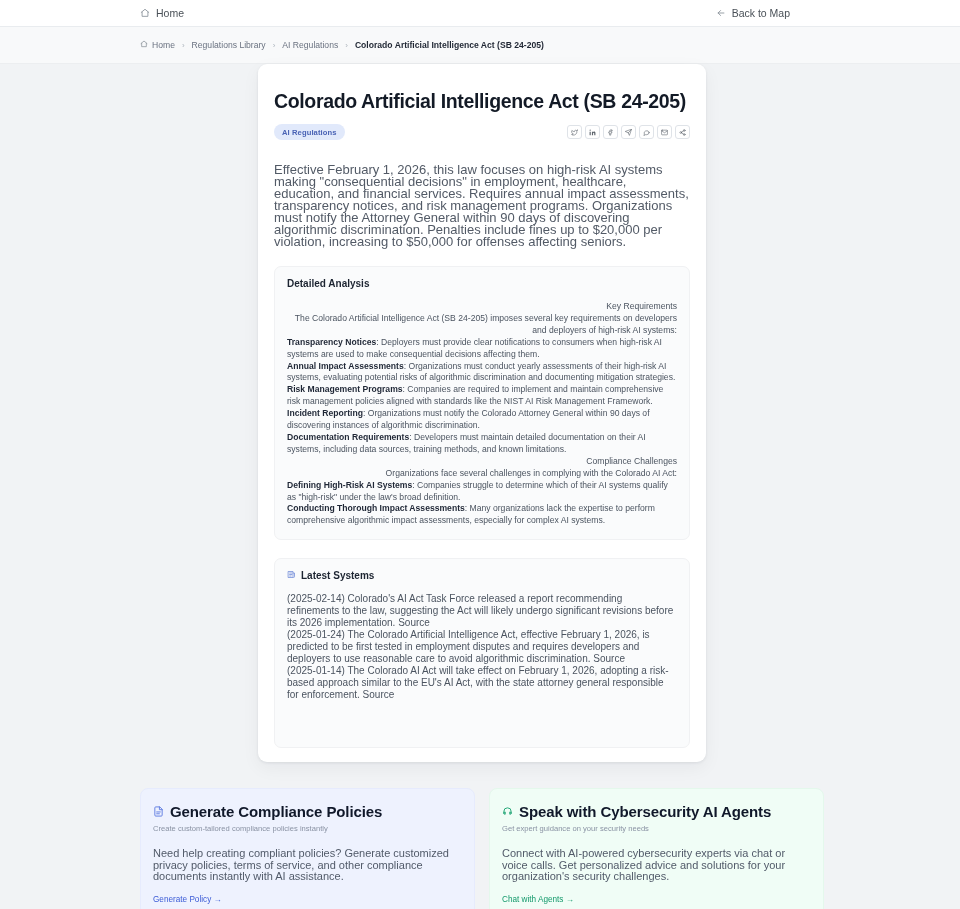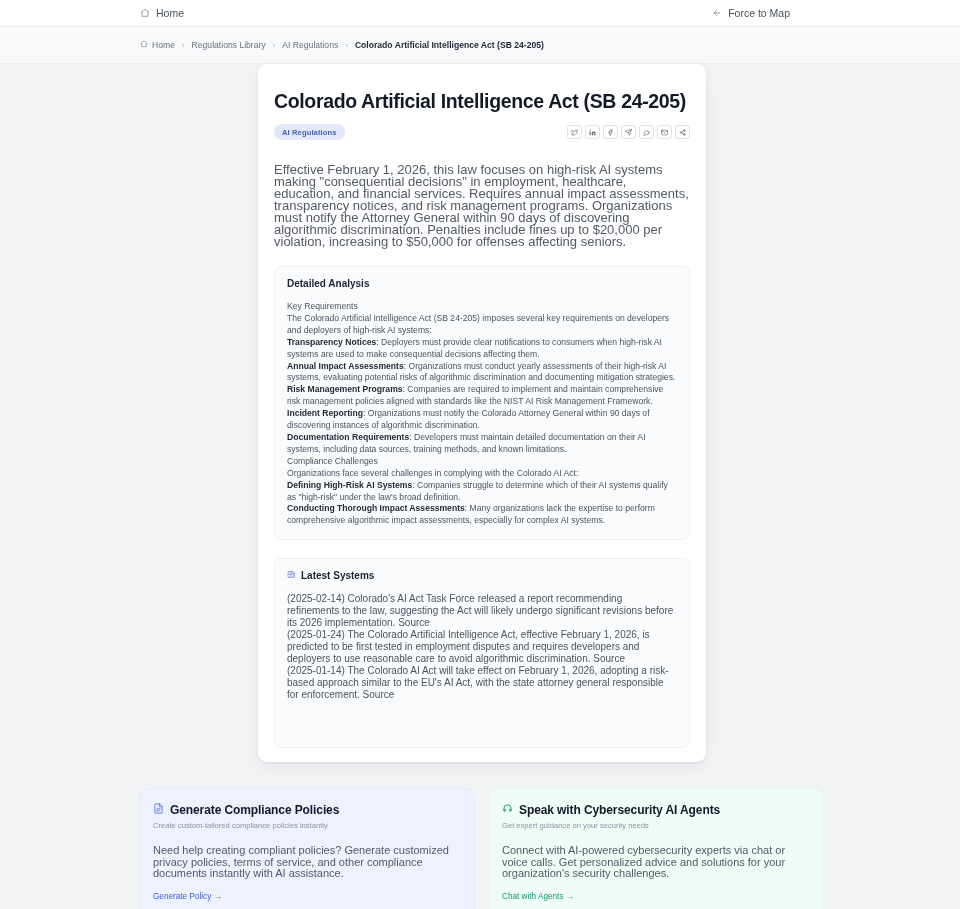--- a/index.html
+++ b/index.html
@@ -110,21 +110,21 @@
   .section-title {
     font-size: 10px;
     font-weight: bold;
     color: #1c2431;
     margin-bottom: 12px;
     display: flex;
     align-items: center;
     gap: 5px;
   }
   .analysis-body { font-size: 8.6px; line-height: 11.9px; color: #4b5460; }
-  .analysis-body .plain { display: block; }
+  .analysis-body .plain { display: block; text-align: right; }
   .analysis-body .item { display: block; }
   .analysis-body .item b { color: #1f2736; font-weight: bold; }
 
   .updates-body { font-size: 10px; line-height: 12px; color: #4b5460; }
   .update-entry { display: block; margin-bottom: 0; }
   .src { color: #4b5460; }
   .updates-section { min-height: 190px; }
 
   
   .promos {
@@ -136,21 +136,21 @@
     gap: 14px;
   }
   .promo {
     flex: 1;
     border-radius: 8px;
     padding: 14px 12px 14px 12px;
   }
   .promo.blue { background: #eef2fe; border: 1px solid #e6ebfd; }
   .promo.green { background: #f0fdf6; border: 1px solid #e4f8ec; }
   .promo-title {
-    font-size: 12px;
+    font-size: 15px;
     font-weight: bold;
     color: #10182a;
     display: flex;
     align-items: center;
     gap: 6px;
     letter-spacing: -0.1px;
   }
   .promo-sub { font-size: 7.6px; color: #8992a3; margin-top: 4px; }
   .promo-text { font-size: 11px; line-height: 11.5px; color: #515a69; margin-top: 15px; }
   .promo-link { font-size: 8.2px; margin-top: 12px; display: inline-block; cursor: pointer; }
@@ -170,21 +170,21 @@
     </span>
     <span>Home</span>
   </div>
   <div class="topbar-link">
     <span>
       <svg width="10" height="10" viewBox="0 0 24 24" fill="none" stroke="#868e96" stroke-width="2" stroke-linecap="round" stroke-linejoin="round">
         <path d="M19 12H5"></path>
           <path d="M11 6l-6 6 6 6"></path>
       </svg>
     </span>
-    <span>Force to Map</span>
+    <span>Back to Map</span>
   </div>
 </div>
 
 <div class="crumbbar">
   <div class="crumbs">
     <span class="crumb">
       <span>
         <svg width="8" height="8" viewBox="0 0 24 24" fill="none" stroke="#868e96" stroke-width="2.2" stroke-linecap="round" stroke-linejoin="round">
           <path d="M3 10.5 12 3l9 7.5"></path>
             <path d="M5 10v10h14V10"></path>

